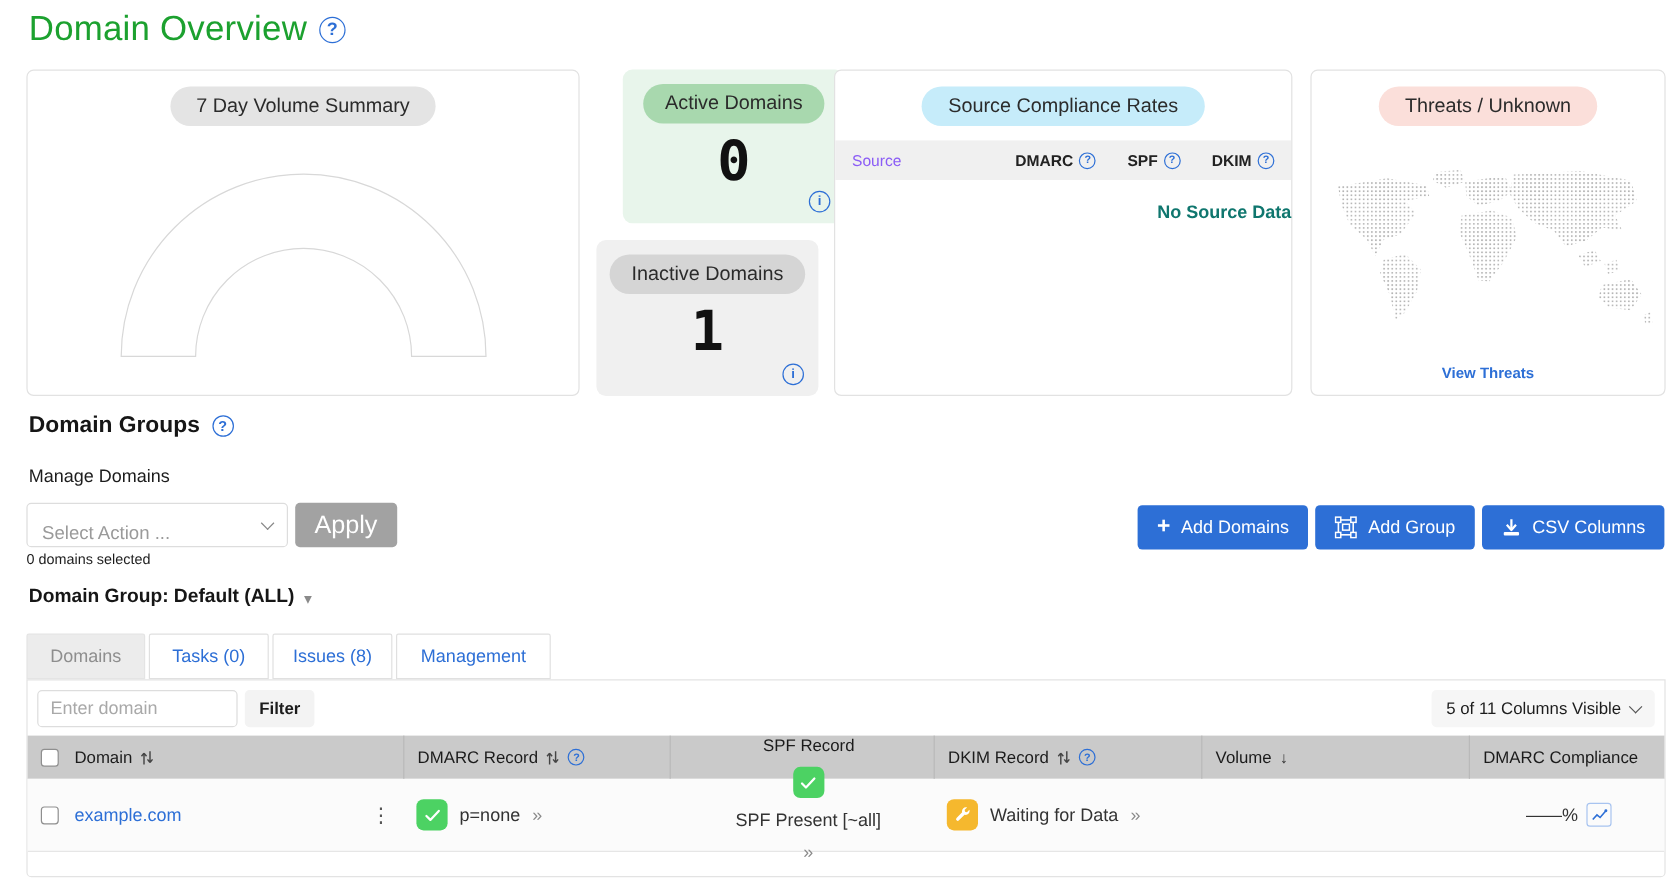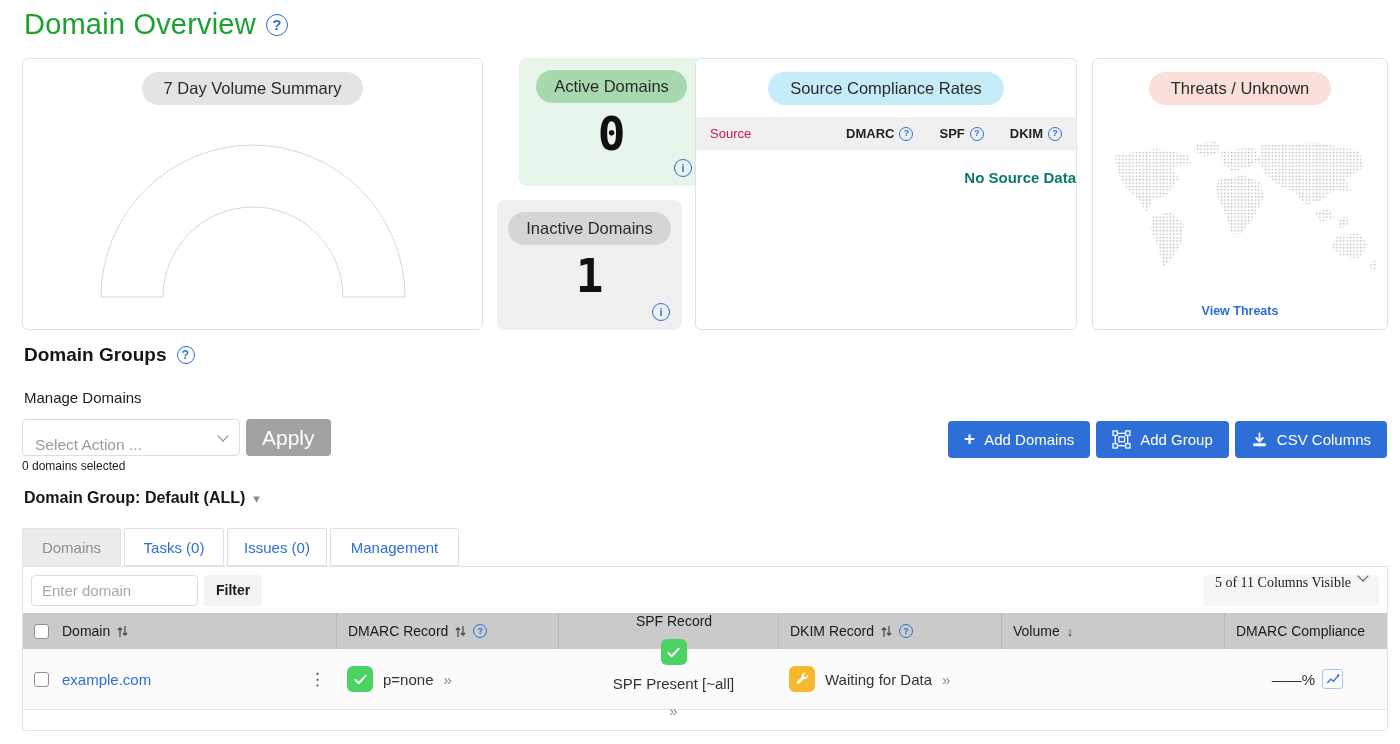--- a/index.html
+++ b/index.html
@@ -43,21 +43,21 @@
   }
   .mini-card .iicon { position:absolute; right:12px; bottom:9px; }
 
   .card-source { left:695px; top:58px; width:382px; height:272px; }
   .card-source .pill { background:#c6ecfa; }
   .card-source .pill-wrap { text-align:center; margin-top:13px; }
   .source-head {
     margin-top:12px; height:33px; background:#f0f0f0; display:flex; align-items:center;
     padding:0 14px; font-size:13px;
   }
-  .source-head .src-label { color:#be185d; }
+  .source-head .src-label { color:#8b5cf6; }
   .source-cols { margin-left:auto; display:flex; gap:26px; align-items:center; }
   .source-col { display:flex; align-items:center; gap:5px; font-weight:bold; color:#222; }
   .source-col .qicon { width:14px; height:14px; font-size:9px; }
   .no-data { text-align:right; font-size:15px; font-weight:bold; color:#0f766e; margin-top:19px; }
 
   .card-threats { left:1092px; top:58px; width:296px; height:272px; text-align:center; }
   .card-threats .pill { background:#fbdfda; margin-top:13px; }
   .worldmap { position:absolute; left:8px; top:76px; }
   .view-threats {
     position:absolute; left:0; right:0; top:245px; font-size:12.5px; font-weight:bold;
@@ -117,22 +117,22 @@
     width:167px; height:31px; border:1px solid #ddd; border-radius:4px; padding:0 10px;
     font-size:15px; color:#c2410c; font-family:"Liberation Sans", sans-serif; outline:none;
   }
   .domain-input::placeholder { color:#a9a9a9; }
   .filter-btn {
     height:31px; padding:0 12px; background:#f3f3f3; border:none; border-radius:4px;
     font-size:14px; font-weight:bold; color:#1c1c1c; cursor:pointer; font-family:"Liberation Sans", sans-serif;
   }
   .columns-btn {
     margin-left:auto; height:31px; padding:0 12px; background:#f6f6f6; border:none; border-radius:4px;
-    display:flex; align-items:flex-start; gap:8px; font-size:14px; color:#1c1c1c; cursor:pointer;
-    font-family:Liberation Serif, serif;
+    display:flex; align-items:center; gap:8px; font-size:14px; color:#1c1c1c; cursor:pointer;
+    font-family:Liberation Sans, sans-serif;
   }
   .columns-btn .chev { margin:0; margin-top:-3px; border-color:#555; }
 
   .thead { display:flex; height:36px; background:#cacaca; }
   .th {
     display:flex; align-items:center; gap:7px; padding-left:11px;
     font-size:14px; font-weight:500; color:#1b1b1b;
   }
   .th + .th { border-left:1px solid #b9b9b9; }
   .th .qicon { width:14px; height:14px; font-size:9px; background:#fff0; }
@@ -281,21 +281,21 @@
   </div>
 
   <div class="group-selector">
     <span class="gs-text">Domain Group: Default (ALL)</span>
     <span class="caret">▾</span>
   </div>
 
   <div class="tabs">
     <div class="tab active" style="width:99px;">Domains</div>
     <div class="tab" style="width:100px;">Tasks (0)</div>
-    <div class="tab" style="width:100px;">Issues (0)</div>
+    <div class="tab" style="width:100px;">Issues (8)</div>
     <div class="tab" style="width:129px;">Management</div>
   </div>
 
   <div class="panel">
     <div class="filter-bar">
       <input class="domain-input" type="text" placeholder="Enter domain" style="">
       <button class="filter-btn">Filter</button>
       <button class="columns-btn">
         <span>5 of 11 Columns Visible</span>
         <span class="chev"></span>

